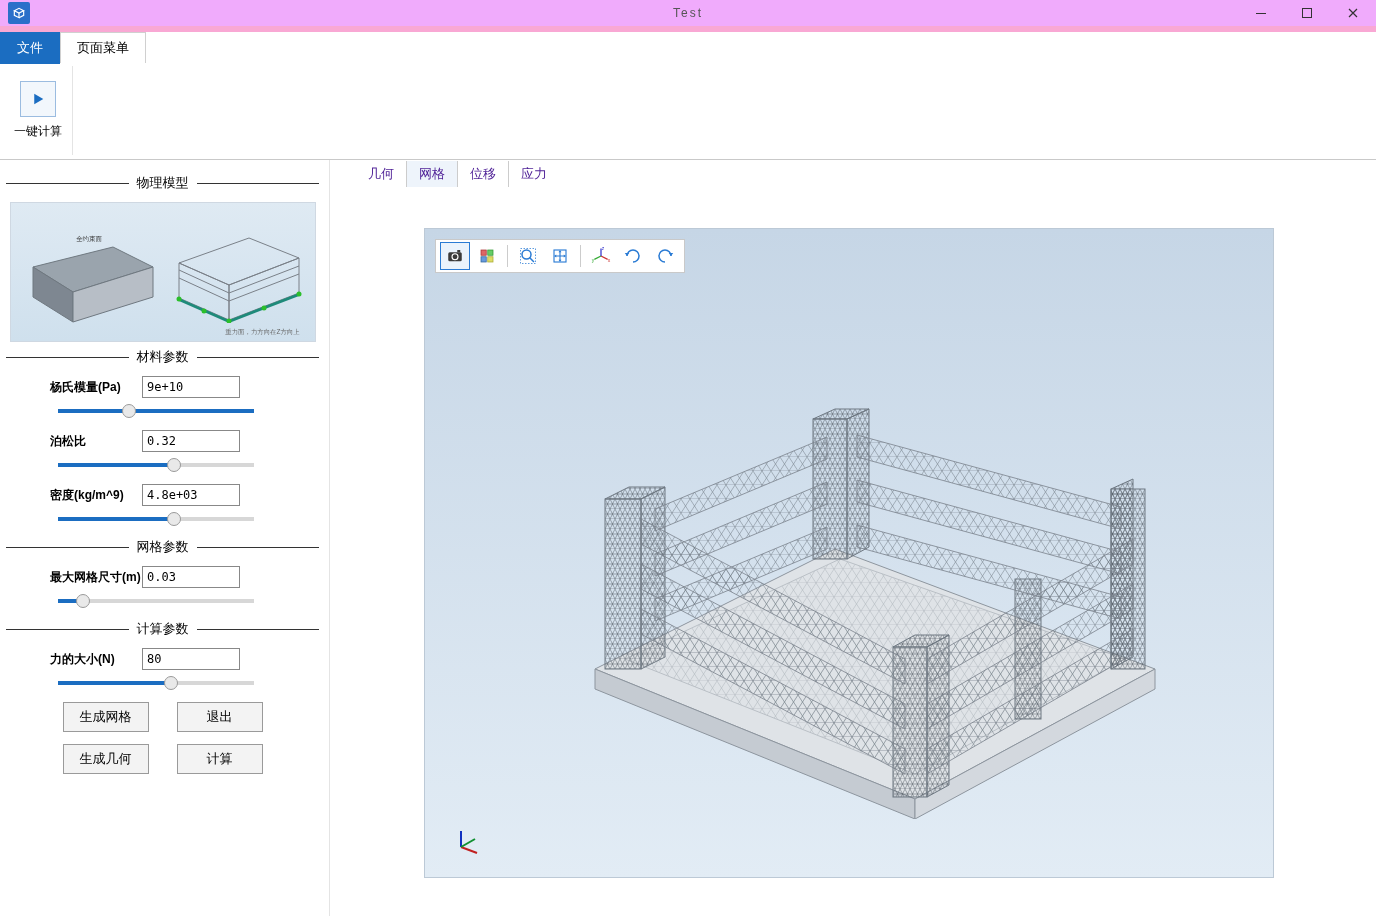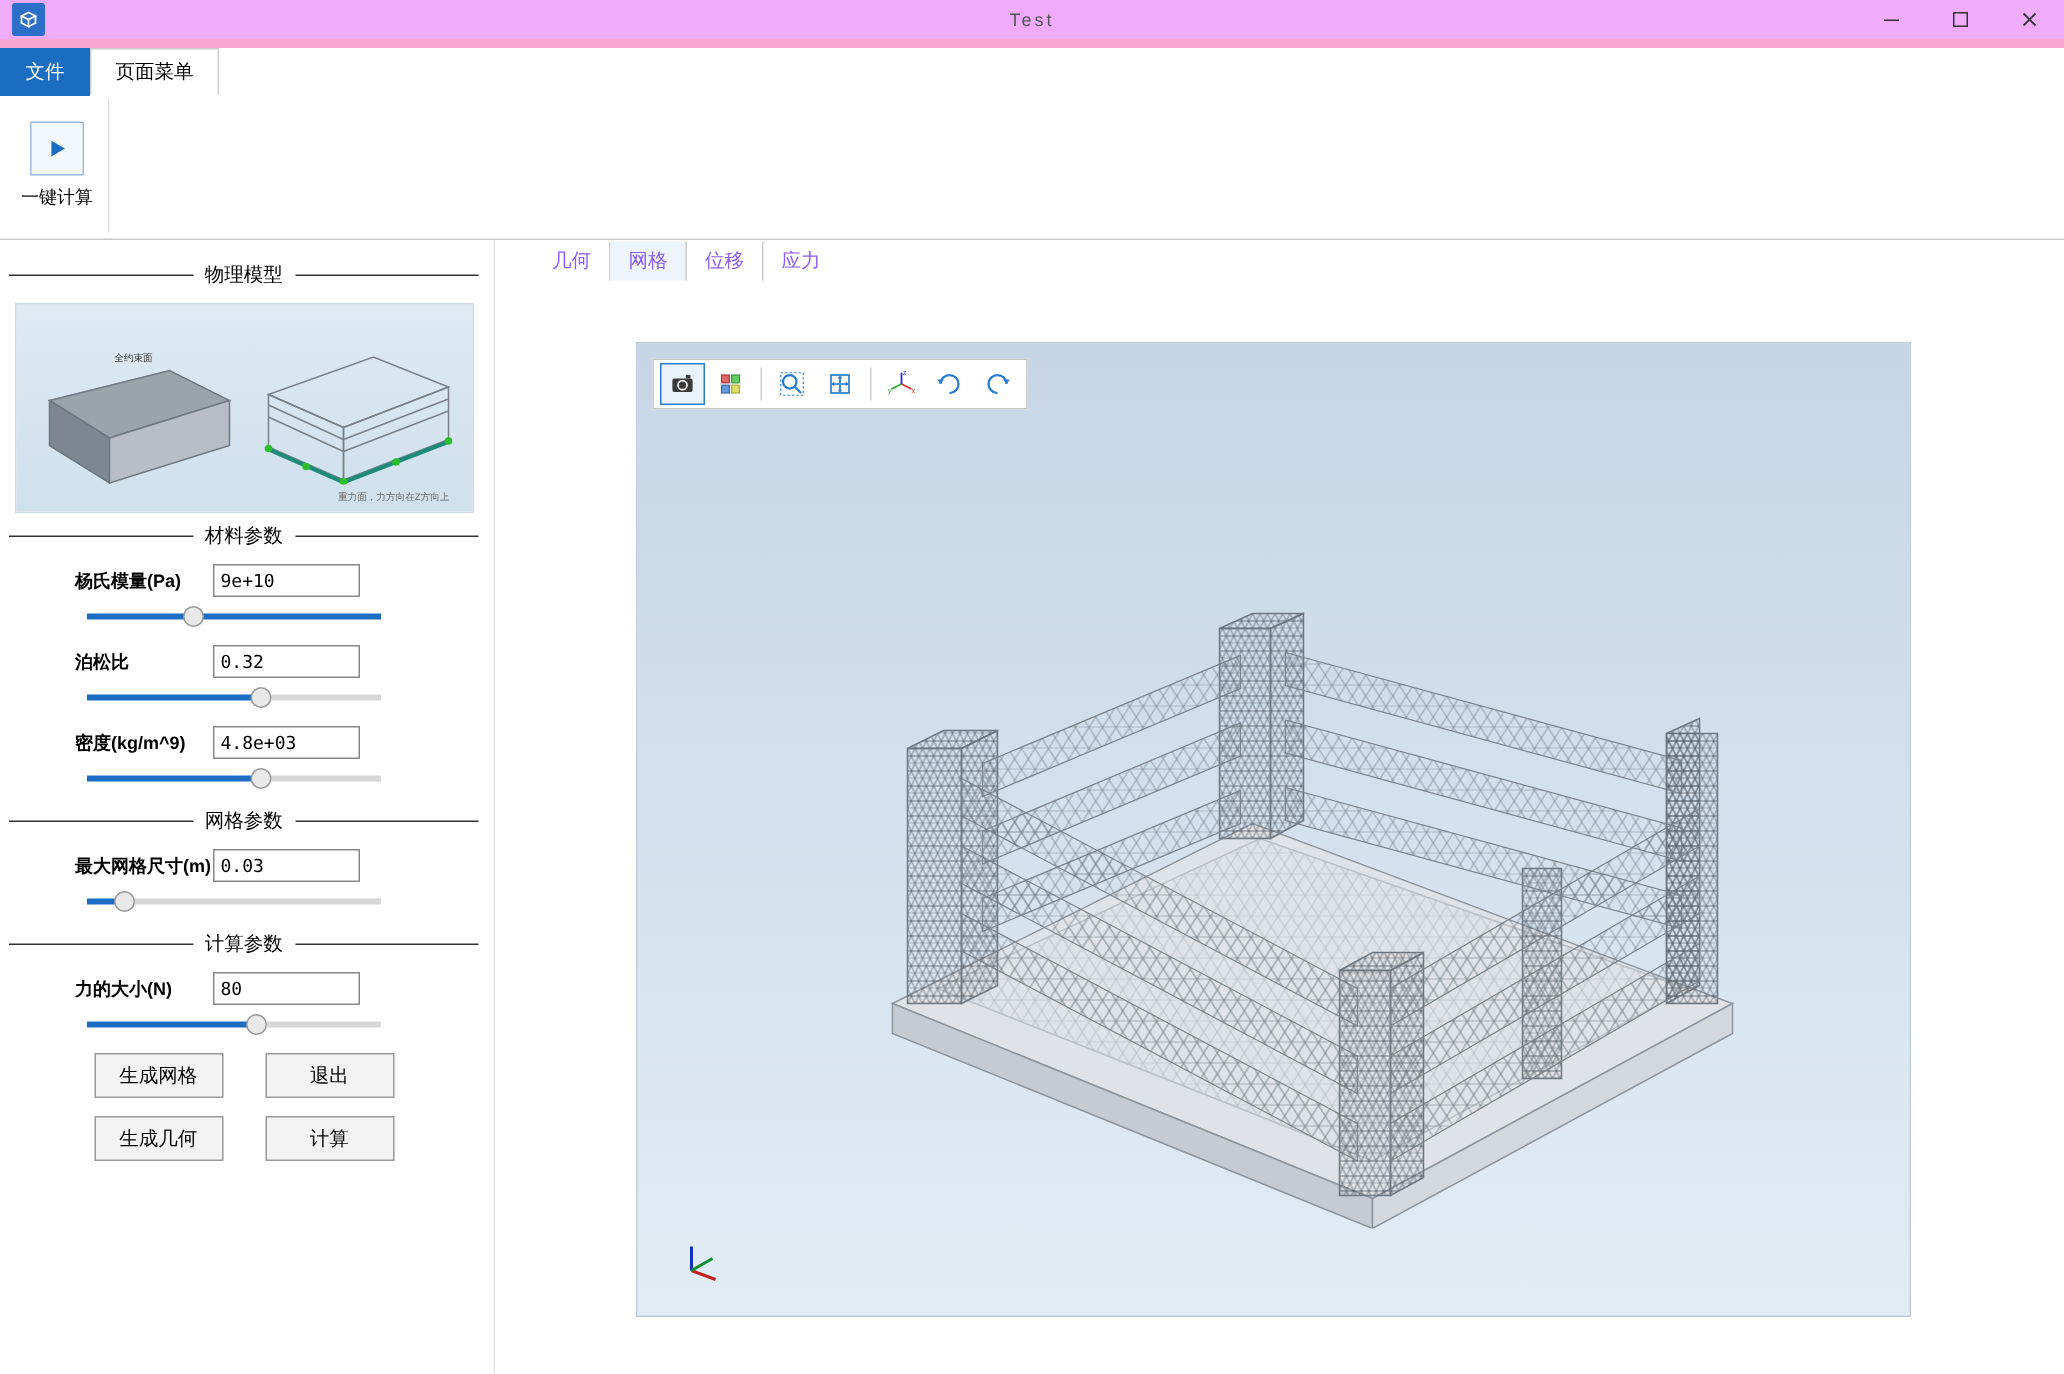--- a/index.html
+++ b/index.html
@@ -50,21 +50,21 @@
 .slider::-webkit-slider-thumb { -webkit-appearance:none; appearance:none; width:14px; height:14px; border-radius:50%; background:#e9e9e9; border:1px solid #9a9a9a; cursor:pointer; }
 .slider.split { background: linear-gradient(to right,#1b6dc1 60%,#d7d7d7 60%); }
 .slider.low   { background: linear-gradient(to right,#1b6dc1 10%,#d7d7d7 10%); }
 
 .btn-row { display:flex; gap:28px; justify-content:center; margin-top:12px; }
 .btn { width:86px; height:30px; border:1px solid #9a9a9a; background:#f3f3f3; font-size:13px; cursor:pointer; }
 
 
 .mainview { flex:1; display:flex; flex-direction:column; }
 .viewtabs { height:28px; display:flex; align-items:center; padding-left:12px; border-bottom:1px solid transparent; }
-.viewtab { padding:4px 12px; font-size:13px; color:#8b5cf6; }
+.viewtab { padding:4px 12px; font-size:13px; color:#4c1d95; }
 .viewtab.sep { border-right:1px solid #ccc; }
 .viewtab.active { background:#eef4fb; }
 
 .canvas-wrap { flex:1; padding: 40px 24px 18px 80px; }
 .canvas { width:850px; height:650px; background:linear-gradient(#c6d6e6,#e2ecf5); border:1px solid #bcc9d6; position:relative; }
 
 
 .tool3d { position:absolute; top:10px; left:10px; height:34px; background:#fff; border:1px solid #c9c9c9; display:flex; align-items:center; padding:2px 4px; gap:2px; }
 .tool3d .btn3d { width:30px; height:28px; display:flex; align-items:center; justify-content:center; border:1px solid transparent; cursor:pointer; }
 .tool3d .btn3d.active { border:1px solid #2a7bd4; background:#eaf3fc; }

